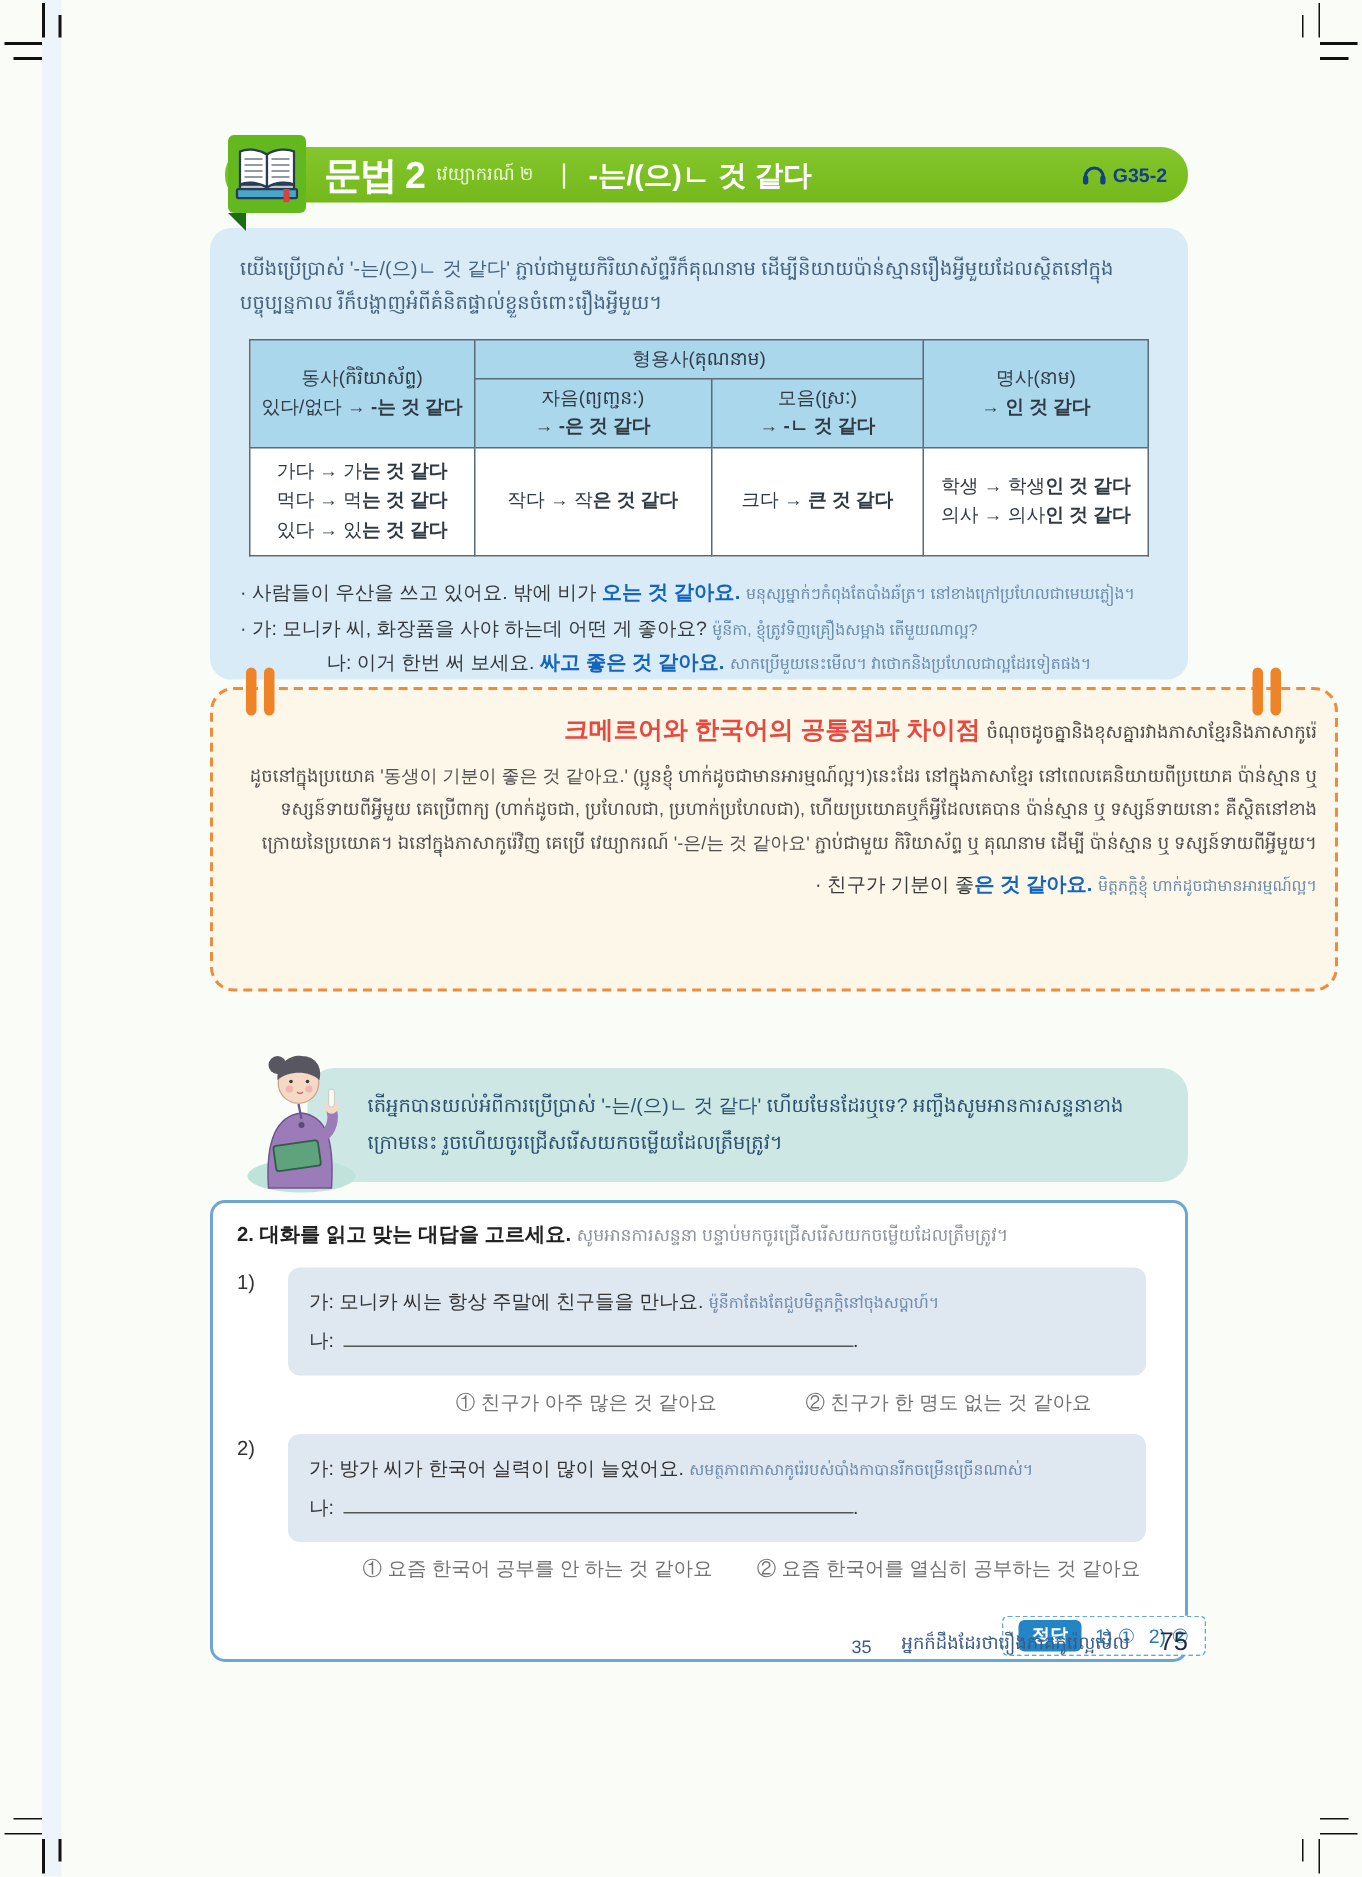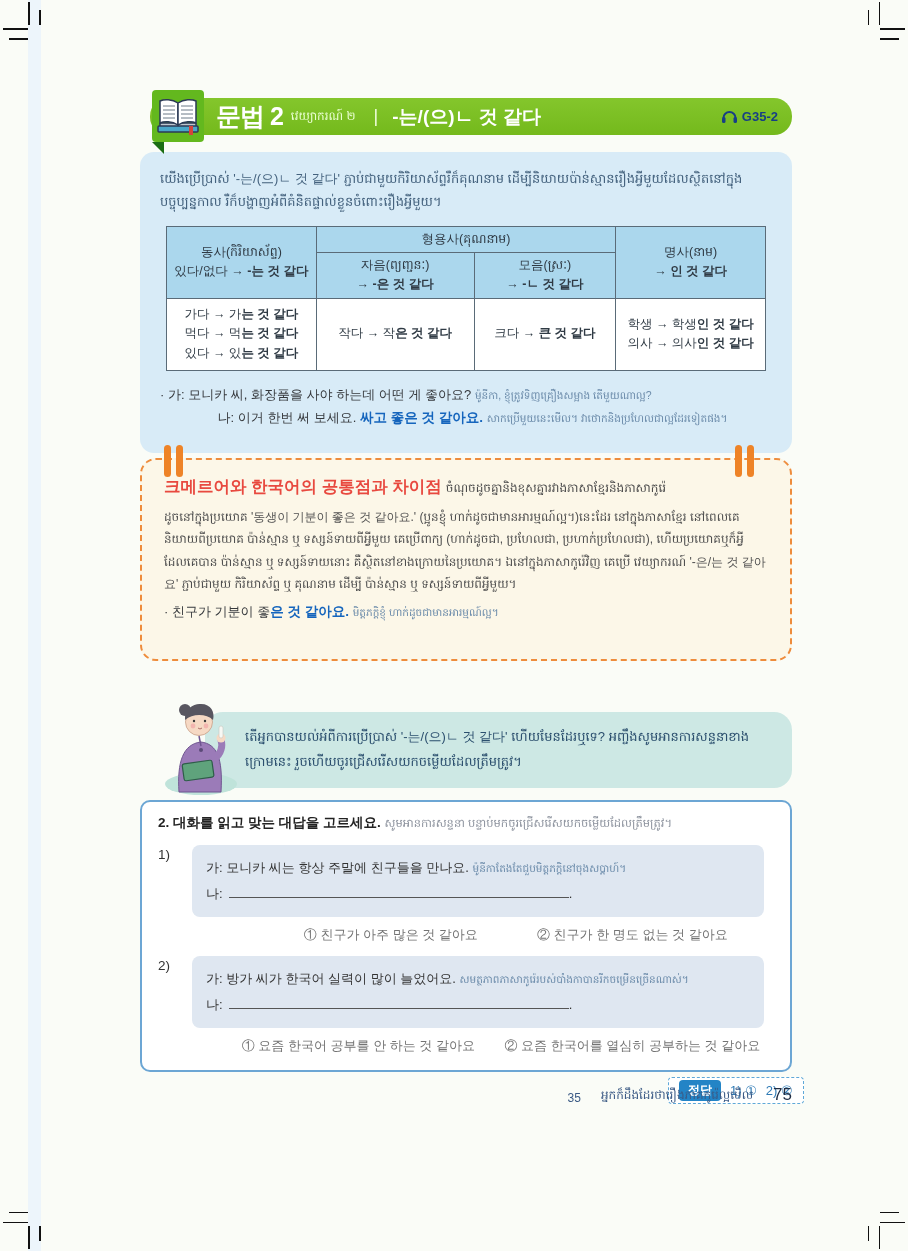--- a/index.html
+++ b/index.html
@@ -40,41 +40,41 @@
   .cellline { display:block; }
   td.bodycell { height:72px; }
 
   .examples { margin-top:12px; }
   .examples p { font-size:13px; color:#35383c; line-height:1.78; }
   .ex-indent { padding-left:13px;text-align:center; }
   .hl { color:#1565bd; font-weight:bold; font-size:13.5px; }
   .km-s { color:#6b8baa; font-size:10.5px; }
 
   
-  .note { position:absolute; left:140px; top:458px; width:652px; height:203px;
+  .note { position:absolute; left:140px; top:458px; width:752px; height:203px;
           background:#fcf7e8; border:2px dashed #ee8c3c; border-radius:16px;
-          padding:16px 22px 0 22px; }
+          padding:16px 12px 0 22px;text-align:right; }
   .staple { position:absolute; top:-15px; display:flex; gap:5px; }
   .staple i { display:block; width:7px; height:32px; background:#ee8327; border-radius:4px; }
   .st-l { left:22px; } .st-r { right:36px; }
   .note h3 { font-size:16.5px; }
   .note-ko { color:#e8493f; }
   .note-km { color:#4a4a4a; font-size:12px; font-weight:normal; margin-left:4px; }
   .note-body { margin-top:8px; font-size:12px; color:#4f4f4f; line-height:1.86; }
   .note-ex { margin-top:8px; font-size:13px; color:#35383c; }
 
   
   .teacher { position:absolute; left:163px; top:700px; width:630px; height:96px; }
   .bubble { position:absolute; left:42px; top:12px; width:587px; height:76px;
             background:#cde8e4; border-radius:18px; padding:13px 30px 0 40px;
             color:#2b4f6e; font-size:13px; line-height:1.9; }
   .avatar { position:absolute; left:0; top:0; z-index:2; }
 
   
-  .exercise { position:absolute; left:140px; top:800px; width:652px; height:272px;
+  .exercise { position:absolute; left:140px; top:800px; width:652px; height:308px;
               background:#fff; border:2px solid #6ca6d4; border-radius:10px; padding:12px 16px 0 16px; }
   .ex-head { font-size:13.5px; }
   .ex-head .ko { font-weight:bold; color:#222; }
   .ex-head .km { color:#8d939e; font-size:11.5px; font-weight:normal; }
   .item { position:relative; margin-top:12px; }
   .item-num { position:absolute; left:0; top:2px; font-size:13.5px; color:#333; }
   .card { margin-left:34px; width:572px; background:#dfe7f1; border-radius:8px; padding:10px 14px; }
   .card p { font-size:13px; color:#333; line-height:2.0; }
   .blank { display:inline-block; width:340px; border-bottom:1px solid #555; height:13px; margin-left:6px; }
   .options { margin:9px 0 2px 44px; font-size:13px; color:#737373;text-align:center; }
@@ -193,20 +193,23 @@
         </td>
         <td class="bodycell">
           <span class="cellline"><span>학생 → 학생</span><span class="b">인 것 같다</span></span>
           <span class="cellline"><span>의사 → 의사</span><span class="b">인 것 같다</span></span>
         </td>
       </tr>
     </tbody>
       </table>
 
     <div class="examples">
+      <p>
+        <span>· 사람들이 우산을 쓰고 있어요. 밖에 비가 </span><span class="hl">오는 것 같아요</span><span class="hl">. </span><span class="km-s">មនុស្សម្នាក់ៗកំពុងតែបាំងឆ័ត្រ។ នៅខាងក្រៅប្រហែលជាមេឃភ្លៀង។</span>
+      </p>
       <p>
         <span>· 가: 모니카 씨, 화장품을 사야 하는데 어떤 게 좋아요? </span><span class="km-s">ម៉ូនីកា, ខ្ញុំត្រូវទិញគ្រឿងសម្អាង តើមួយណាល្អ?</span>
       </p>
       <p class="ex-indent">
         <span>나: 이거 한번 써 보세요. </span><span class="hl">싸고 좋은 것 같아요</span><span class="hl">. </span><span class="km-s">សាកប្រើមួយនេះមើល។ វាថោកនិងប្រហែលជាល្អដែរទៀតផង។</span>
       </p>
     </div>
   </section>
 
   <section class="note">

